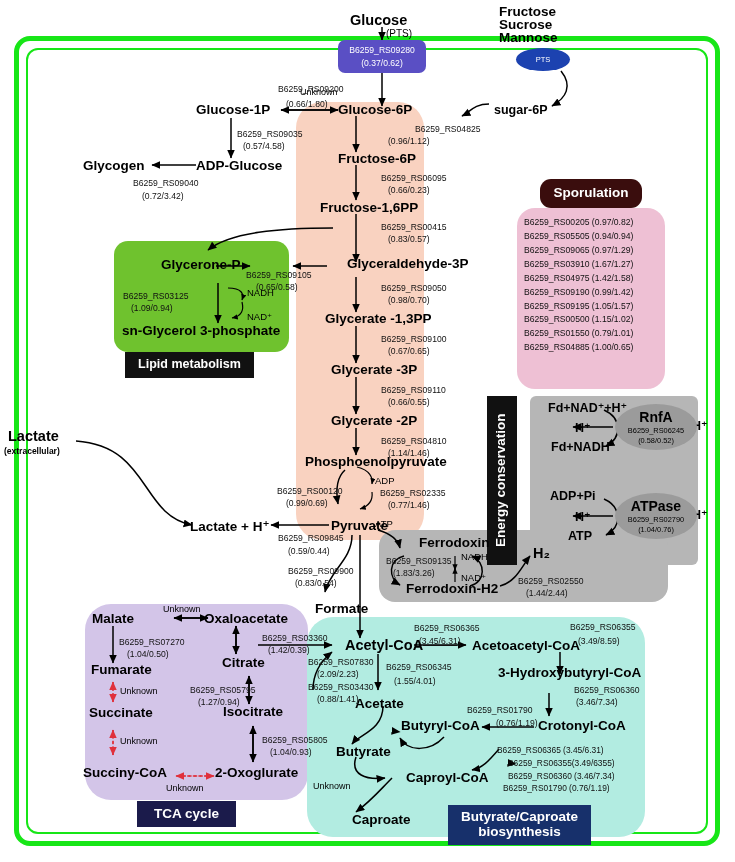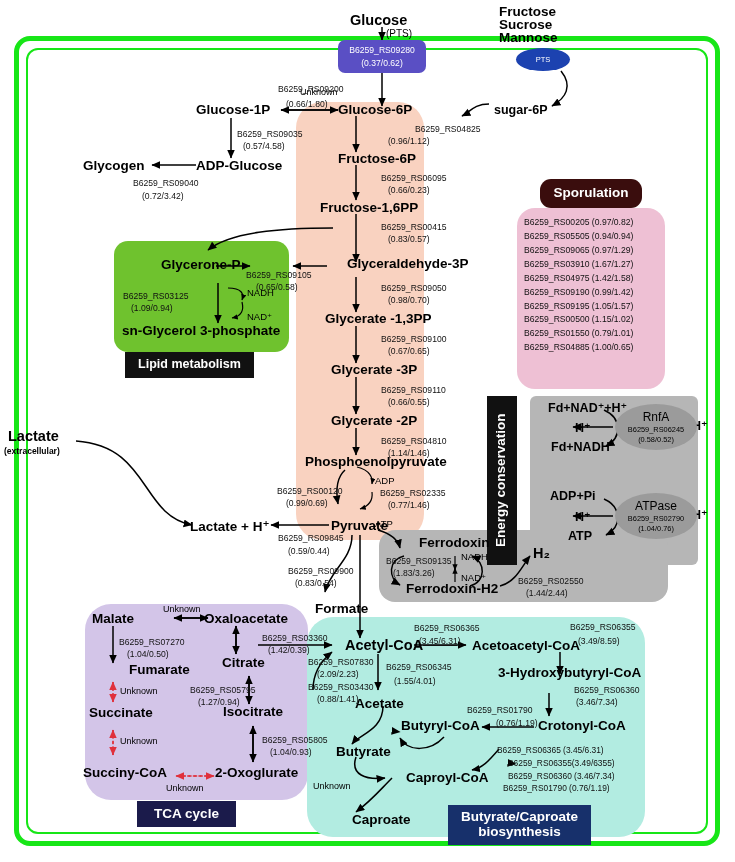--- a/index.html
+++ b/index.html
@@ -43,21 +43,21 @@
   .unk{position:absolute;font-size:9px;color:#000;white-space:nowrap;}
 
   
   .pts-rect{position:absolute;left:338px;top:40px;width:88px;height:33px;background:#5a4fc4;
       border-radius:7px;color:#fff;font-size:8.6px;display:flex;flex-direction:column;
       align-items:center;justify-content:center;line-height:1.45;}
   .pts-oval{position:absolute;left:516px;top:48px;width:54px;height:23px;background:#1c42b0;
       border-radius:50%;color:#fff;font-size:7.5px;display:flex;align-items:center;justify-content:center;}
   .enz-oval{position:absolute;background:#9b9b9b;border-radius:50%;color:#000;font-size:7.4px;
       display:flex;flex-direction:column;align-items:center;justify-content:center;line-height:1.35;}
-  .enz-oval b{font-size:12px;font-weight:normal;}
+  .enz-oval b{font-size:14px;font-weight:bold;}
   .rnfa{left:615px;top:404px;width:82px;height:46px;}
   .atpase{left:615px;top:493px;width:82px;height:46px;}
 
   
   .spor-list{position:absolute;left:524px;top:216px;width:136px;font-size:8.6px;
       line-height:1.62;color:#111;text-align:left;}
 
   
   svg.arrows{position:absolute;left:0;top:0;width:735px;height:862px;overflow:visible;}
 </style>
@@ -312,21 +312,21 @@
   <div class="gene" style="left:295px;top:578px;">(0.83/0.54)</div>
   <div class="met" style="left:315px;top:601px;">Formate</div>
 
   <div class="unk" style="left:163px;top:604px;">Unknown</div>
   <div class="met" style="left:92px;top:611px;">Malate</div>
   <div class="met" style="left:204px;top:611px;">Oxaloacetate</div>
   <div class="gene" style="left:119px;top:637px;">B6259_RS07270</div>
   <div class="gene" style="left:127px;top:649px;">(1.04/0.50)</div>
   <div class="gene" style="left:262px;top:633px;">B6259_RS03360</div>
   <div class="gene" style="left:268px;top:645px;">(1.42/0.39)</div>
-  <div class="met" style="left:91px;top:662px;margin-left:38px;">Fumarate</div>
+  <div class="met" style="left:91px;top:662px;">Fumarate</div>
   <div class="met" style="left:222px;top:655px;">Citrate</div>
   <div class="unk" style="left:120px;top:686px;">Unknown</div>
   <div class="gene" style="left:190px;top:685px;">B6259_RS05795</div>
   <div class="gene" style="left:198px;top:697px;">(1.27/0.94)</div>
   <div class="met" style="left:89px;top:705px;">Succinate</div>
   <div class="met" style="left:223px;top:704px;">Isocitrate</div>
   <div class="unk" style="left:120px;top:736px;">Unknown</div>
   <div class="gene" style="left:262px;top:735px;">B6259_RS05805</div>
   <div class="gene" style="left:270px;top:747px;">(1.04/0.93)</div>
   <div class="met" style="left:83px;top:765px;">Succiny-CoA</div>

